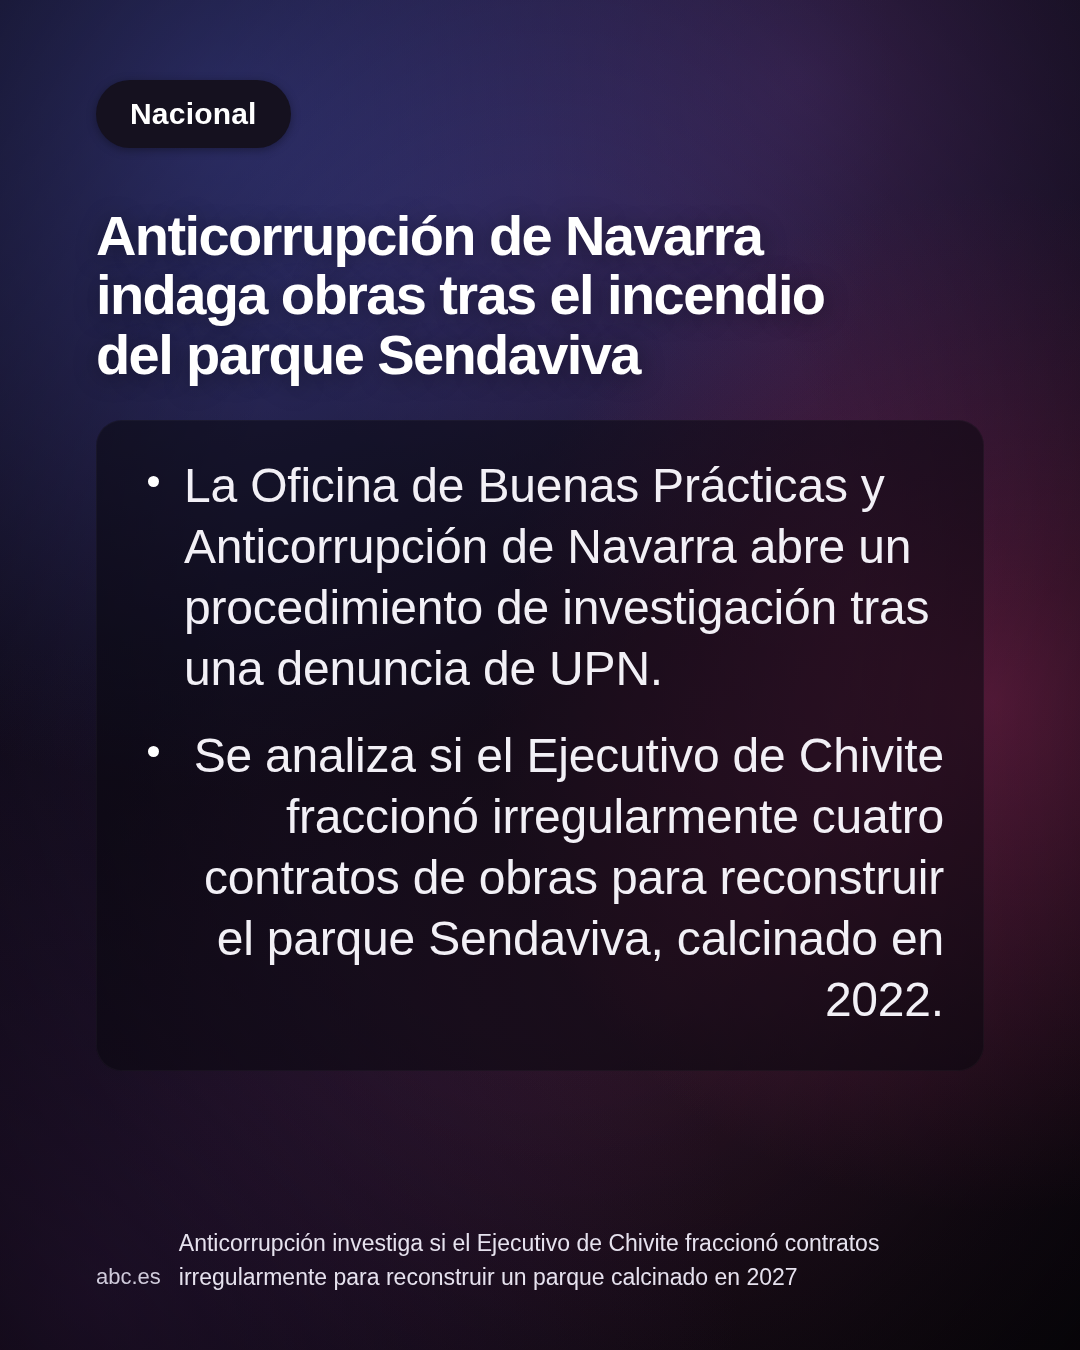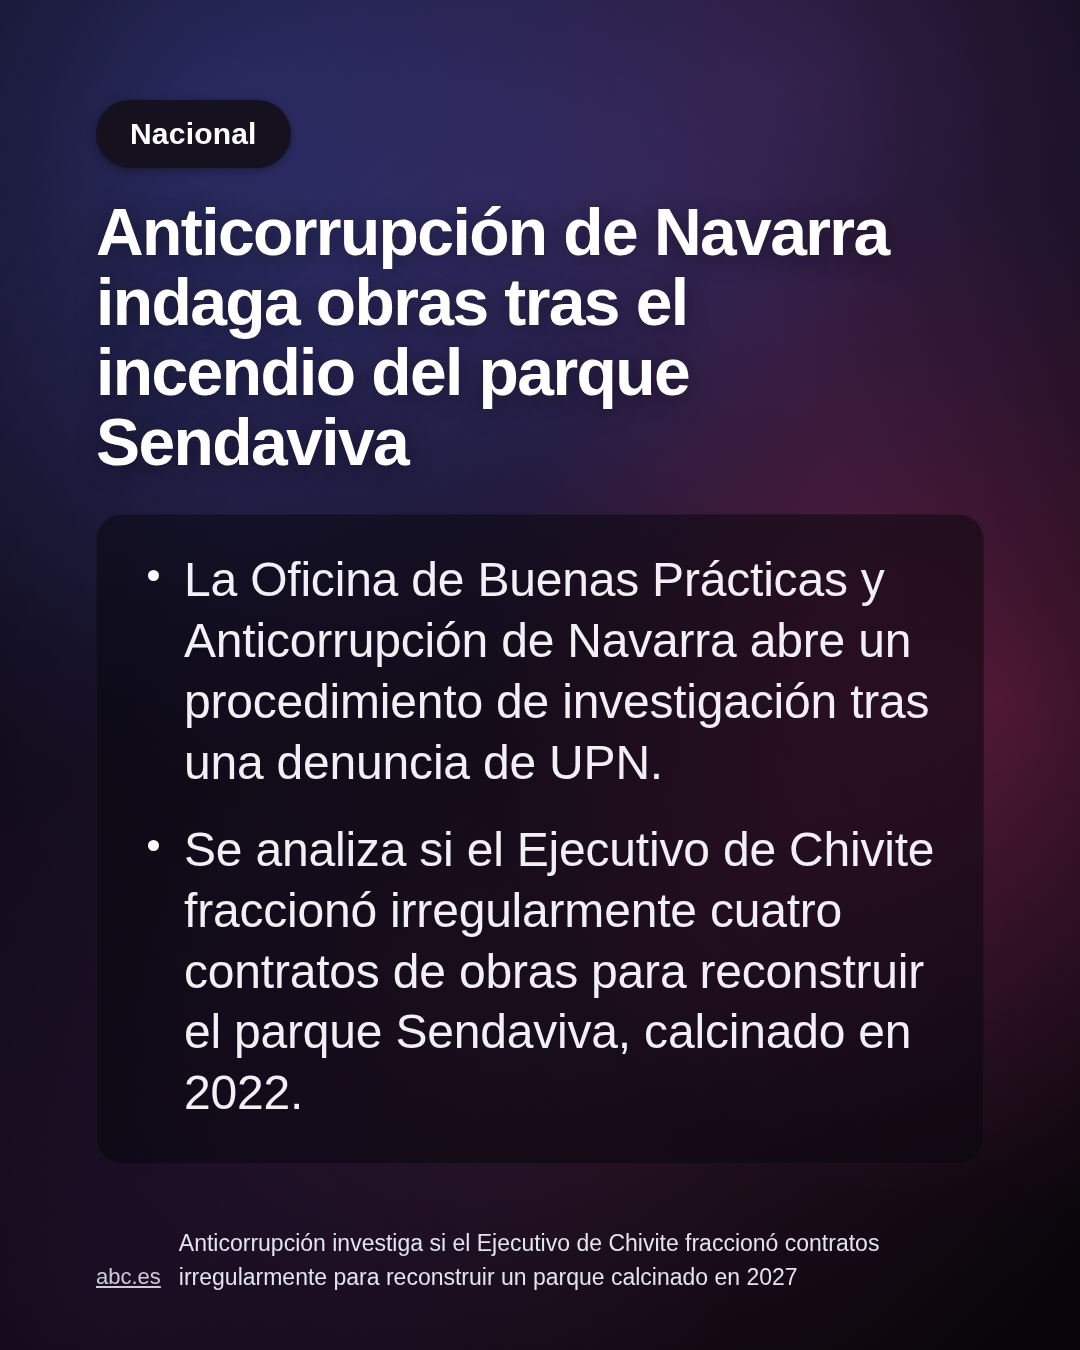--- a/index.html
+++ b/index.html
@@ -33,40 +33,40 @@
   .vignette {
     position: absolute;
     inset: 0;
     pointer-events: none;
     background: radial-gradient(ellipse at 50% 45%, rgba(0,0,0,0) 40%, rgba(0,0,0,0.45) 100%);
   }
 
   .content {
     position: relative;
     z-index: 2;
-    padding: 100px 96px 0 96px;
+    padding: 80px 96px 0 96px;
   }
 
   .tag {
     display: inline-block;
     background: #15111f;
     color: #ffffff;
     font-size: 30px;
     font-weight: bold;
     letter-spacing: 0.2px;
     padding: 19px 34px;
     border-radius: 34px;
     line-height: 1;
     box-shadow: 0 2px 10px rgba(0,0,0,0.35);
   }
 
   .headline {
-    margin: 30px 0 0 0;
+    margin: 58px 0 0 0;
     color: #ffffff;
-    font-size: 66px;
+    font-size: 56px;
     font-weight: bold;
     line-height: 1.06;
     letter-spacing: -1.6px;
     max-width: 800px;
     text-shadow: 0 3px 24px rgba(0,0,0,0.40);
   }
 
   .bullets-card {
     margin: 36px 0 0 0;
     background: rgba(10, 8, 14, 0.55);
@@ -84,20 +84,21 @@
     position: relative;
     color: #f2f0f6;
     font-size: 48px;
     line-height: 1.27;
     padding-left: 48px;
     margin-bottom: 26px;
     letter-spacing: -0.2px;
   }
   ul.bullets li:last-child {
     margin-bottom: 0;
+    text-align: right;
   }
   ul.bullets li .dot {
     position: absolute;
     left: 12px;
     top: 20px;
     width: 11px;
     height: 11px;
     border-radius: 50%;
     background: #ffffff;
   }
@@ -111,21 +112,20 @@
     display: flex;
     align-items: flex-end;
     gap: 18px;
   }
   .footer-source {
     color: #cfcada;
     font-size: 22px;
     line-height: 1.4;
     white-space: nowrap;
     padding-bottom: 1px;
-    text-decoration: underline;
   }
   .footer-caption {
     color: #e6e2ee;
     font-size: 23px;
     line-height: 1.45;
     max-width: 800px;
   }
 </style>
 </head>
 <body>

